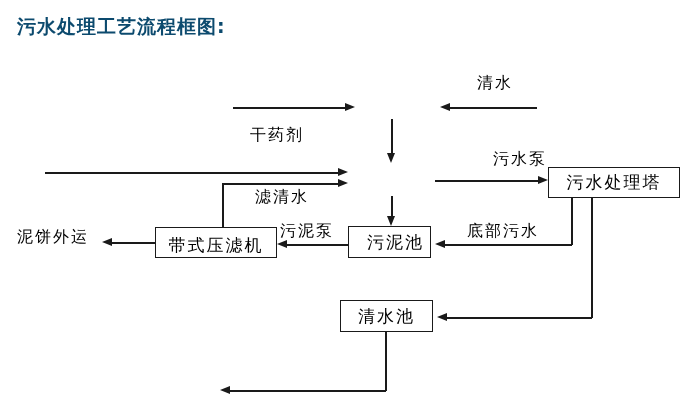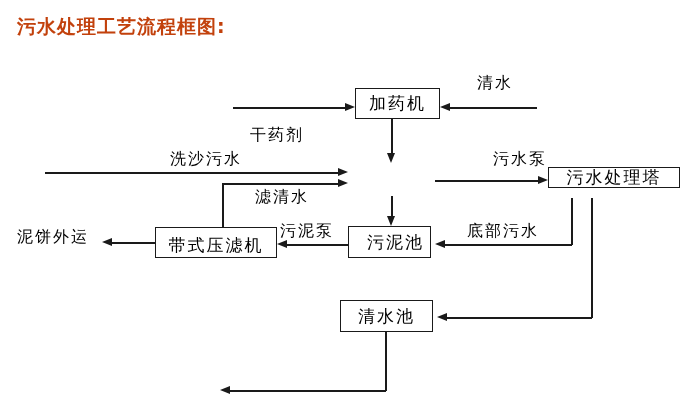--- a/index.html
+++ b/index.html
@@ -7,21 +7,21 @@
     position:relative;
     width:700px;height:420px;
     background:#ffffff;
     font-family:"DejaVu Sans", sans-serif;
     color:#000000;
     overflow:hidden;
   }
   .title{
     position:absolute;left:17px;top:14px;
     font-size:19px;font-weight:bold;letter-spacing:1px;
-    color:#c2410c;white-space:nowrap;
+    color:#0c4a6e;white-space:nowrap;
   }
   .node{
     position:absolute;
     border:1.5px solid #1a1a1a;
     background:#ffffff;
     display:flex;align-items:center;justify-content:center;
     font-size:17px;letter-spacing:2px;white-space:nowrap;
     box-sizing:border-box;
   }
   .flabel{
@@ -41,39 +41,35 @@
     border-left:4.5px solid transparent;border-right:4.5px solid transparent;
     border-top:10px solid #1a1a1a;}
 </style>
 </head>
 <body>
 
 <div class="canvas">
 
   <div class="title">污水处理工艺流程框图:</div>
 
-  <div class="node" style="left:355px;top:88px;width:85px;height:31px;">
-    <span>加药机</span>
-  </div>
-  <div class="node" style="left:548px;top:167px;width:132px;height:21px;">
+  <div class="node" style="left:548px;top:167px;width:132px;height:31px;">
     <span>污水处理塔</span>
   </div>
   <div class="node" style="left:155px;top:227px;width:122px;height:31px;align-items:flex-end;">
     <span>带式压滤机</span>
   </div>
   <div class="node" style="left:348px;top:226px;width:83px;height:32px;padding-left:12px;">
     <span>污泥池</span>
   </div>
   <div class="node" style="left:340px;top:300px;width:93px;height:32px;">
     <span>清水池</span>
   </div>
 
   <div class="flabel" style="left:250px;top:77px;margin-top:48px;">干药剂</div>
   <div class="flabel" style="left:477px;top:73px;">清水</div>
-  <div class="flabel" style="left:170px;top:149px;">洗沙污水</div>
   <div class="flabel" style="left:453px;top:149px;margin-left:40px;">污水泵</div>
   <div class="flabel" style="left:255px;top:187px;">滤清水</div>
   <div class="flabel" style="left:280px;top:221px;">污泥泵</div>
   <div class="flabel" style="left:17px;top:227px;">泥饼外运</div>
   <div class="flabel" style="left:467px;top:221px;">底部污水</div>
 
   <div class="hline" style="left:233px;top:107px;width:112px;"></div>
   <div class="arrow-r" style="left:345px;top:103px;"></div>
 
   <div class="hline" style="left:450px;top:107px;width:87px;"></div>

